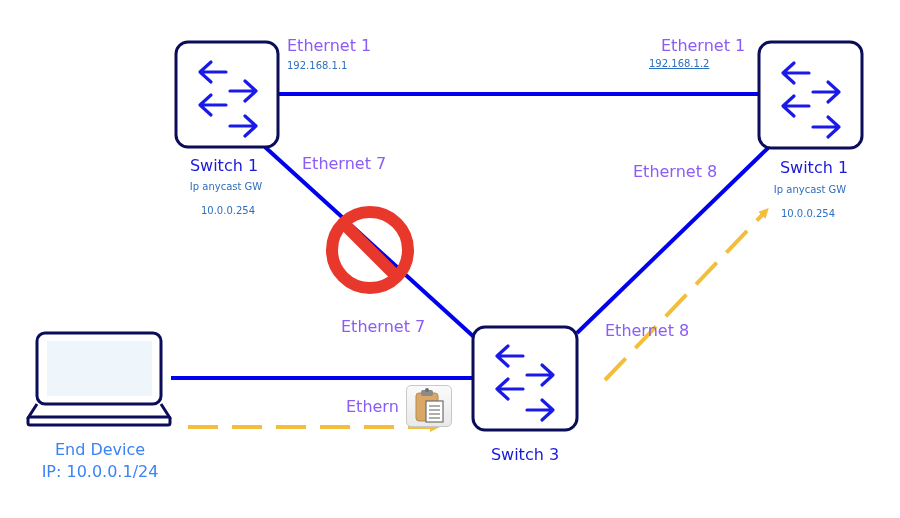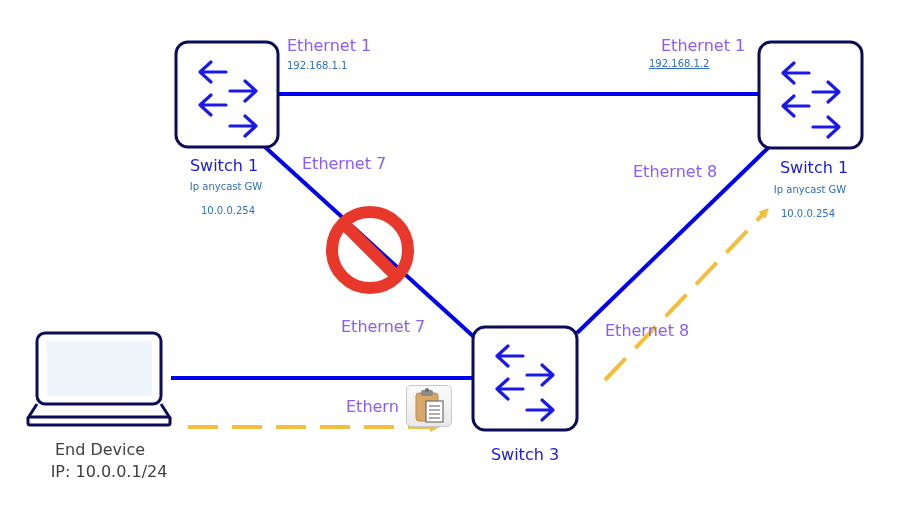--- a/index.html
+++ b/index.html
@@ -2,21 +2,21 @@
 <html><head>
   <meta charset="utf-8">
   <style>
     html, body { margin: 0; padding: 0; background: #ffffff; }
     body { width: 900px; height: 518px; position: relative; overflow: hidden; font-family: "DejaVu Sans", sans-serif; }
     svg.diagram { position: absolute; left: 0; top: 0; }
     .lbl { position: absolute; white-space: nowrap; line-height: 1; }
     .eth { font-size: 16px; color: #8b5cf6; }
     .ip { font-size: 10px; color: #2e6fbf; }
     .sw-name { font-size: 16px; color: #1b1bd6; }
-    .ed { font-size: 16px; color: #404040; }
+    .ed { font-size: 16px; color: #3b82f6; }
     .center { transform: translateX(-50%); text-align: center; }
     .clip-btn { position: absolute; left: 406px; top: 385px; width: 46px; height: 42px; border: 1px solid #c8c8c8; border-radius: 5px; background: linear-gradient(#fafafa, #e9e9e9); box-sizing: border-box; }
   </style>
 </head>
 <body>
 
 <svg class="diagram" width="900" height="518" viewBox="0 0 900 518">
   <defs>
     <marker id="arrowhead" markerWidth="10" markerHeight="10" refX="6" refY="5" orient="auto" markerUnits="userSpaceOnUse">
       <path d="M0,0 L10,5 L0,10 Z" fill="#f2be3c"></path>
@@ -78,21 +78,21 @@
 <div class="lbl ip center" style="left:810px; top:185px;">Ip anycast GW</div>
 <div class="lbl ip center" style="left:808px; top:209px;">10.0.0.254</div>
 <div class="lbl eth" style="left:633px; top:164px;">Ethernet 8</div>
 
 <div class="lbl eth" style="left:341px; top:319px;">Ethernet 7</div>
 <div class="lbl eth" style="left:605px; top:323px;">Ethernet 8</div>
 <div class="lbl eth" style="left:346px; top:399px;text-align:center;">Ethern</div>
 <div class="lbl sw-name center" style="left:525px; top:447px;">Switch 3</div>
 
 <div class="lbl ed center" style="left:100px; top:442px;">End Device</div>
-<div class="lbl ed center" style="left:109px; top:464px;">IP: 10.0.0.1/24</div>
+<div class="lbl ed center" style="left:100px; top:464px;">IP: 10.0.0.1/24</div>
 
 <div class="clip-btn">
   <svg width="44" height="40" viewBox="0 0 44 40">
     <rect x="9" y="7" width="22" height="28" rx="3" fill="#d9a867" stroke="#b88a4e" stroke-width="1"></rect>
     <rect x="14" y="4" width="12" height="6" rx="2" fill="#8a8a8a"></rect>
     <circle cx="20" cy="4" r="2" fill="#6e6e6e"></circle>
     <rect x="19" y="15" width="17" height="21" fill="#ffffff" stroke="#6e6e6e" stroke-width="1.2"></rect>
     <line x1="22" y1="20" x2="33" y2="20" stroke="#8a8a8a" stroke-width="1.4"></line>
     <line x1="22" y1="24" x2="33" y2="24" stroke="#8a8a8a" stroke-width="1.4"></line>
     <line x1="22" y1="28" x2="33" y2="28" stroke="#8a8a8a" stroke-width="1.4"></line>

